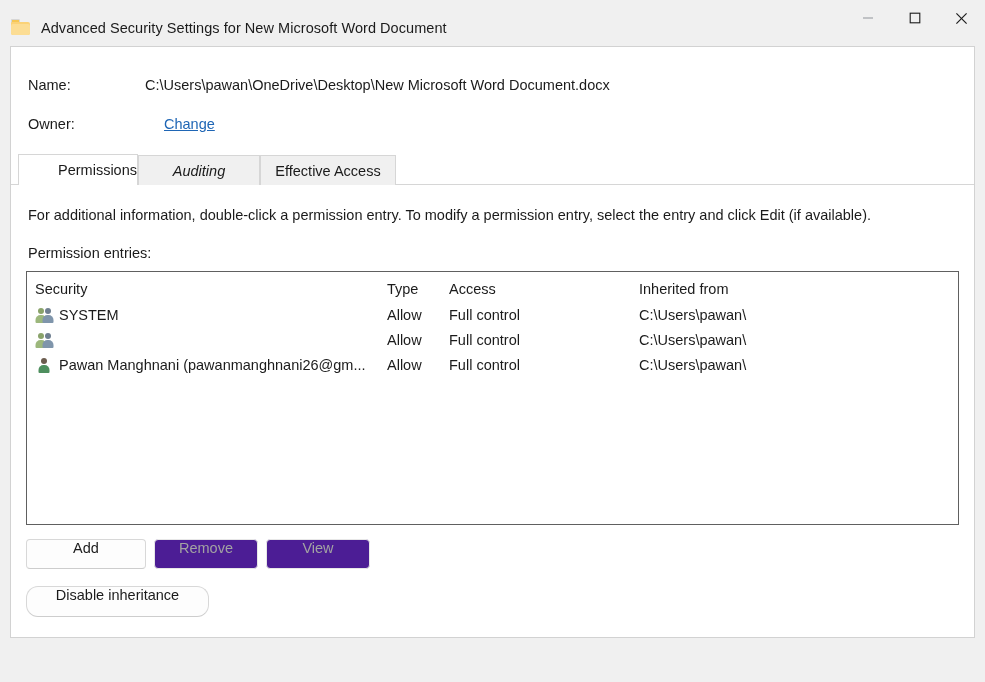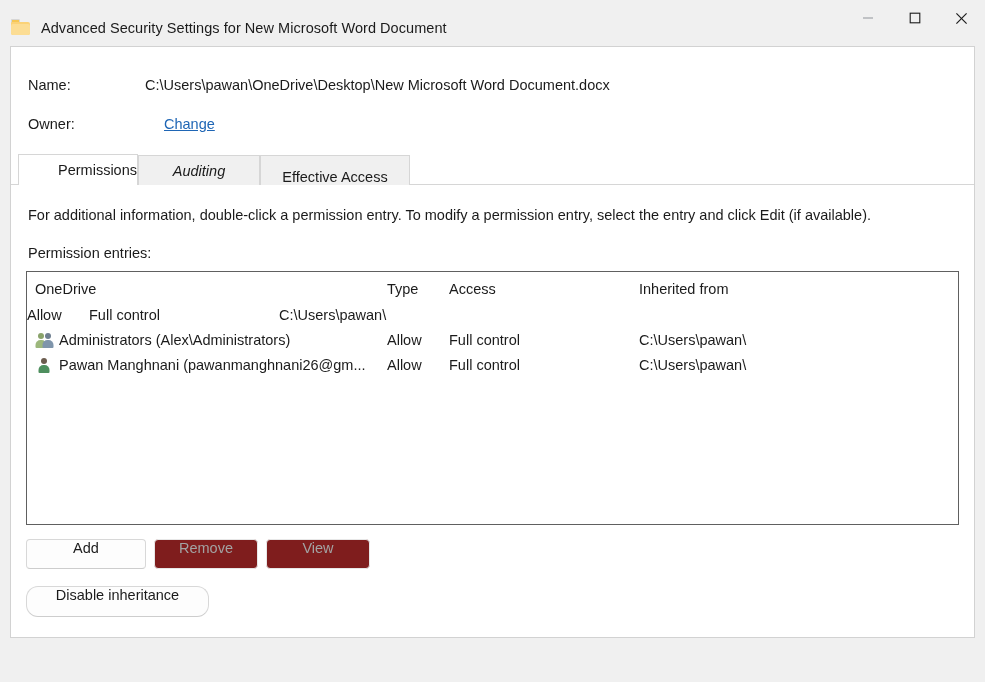--- a/index.html
+++ b/index.html
@@ -139,21 +139,21 @@
     font-size: 14.5px;
     color: #1b1b1b;
     background: #f0f0f0;
     border: 1px solid #d6d6d6;
     border-bottom: none;
     position: relative;
     white-space: nowrap;
   }
   .tab.t0 { width: 120px; margin-left: 7px; }
   .tab.t1 { width: 122px; font-style: italic; }
-  .tab.t2 { width: 150px; align-items: flex-end; }
+  .tab.t2 { width: 136px; }
   .tab.active {
     background: #ffffff;
     z-index: 3;
     height: 31px;
     padding-left: 39px;
   }
   .tab.active::after {
     content: "";
     position: absolute;
     left: 0; right: 0; bottom: -1px;
@@ -253,21 +253,21 @@
     background: #fdfdfd;
     border: 1px solid #d8d8d8;
     border-bottom-color: #cdcdcd;
     border-radius: 4px;
     color: #1b1b1b;
     cursor: default;
     white-space: nowrap;
   }
   .btn.disabled {
     color: #a3a3a3;
-    background: #7f1d1d;
+    background: #4c1d95;
     border-color: #e7e7e7;
   }
   .act-add     { position: absolute; left: 15px;  top: 492px; width: 120px; height: 30px; }
   .act-remove  { position: absolute; left: 143px; top: 492px; width: 104px; height: 30px; }
   .act-view    { position: absolute; left: 255px; top: 492px; width: 104px; height: 30px; }
   .act-inherit { position: absolute; left: 15px;  top: 539px; width: 183px; height: 31px; border-radius: 12px; }
 
   
   .footer {
     position: absolute;
@@ -334,45 +334,57 @@
       </div>
     </div>
 
     <div class="hint">For additional information, double-click a permission entry. To modify a permission entry, select the entry and click Edit (if available).</div>
 
     <div class="entries-label">Permission entries:</div>
 
     <div class="listbox">
 
       <div class="lb-row lb-head">
-        <div class="col-principal">OneDrive</div>
+        <div class="col-principal">Security</div>
         <div class="col-type">Type</div>
         <div class="col-access">Access</div>
         <div class="col-inherited">Inherited from</div>
-      </div>
-
-      <div class="lb-row">
-        <div class="col-type">Allow</div>
-        <div class="col-access">Full control</div>
-        <div class="col-inherited">C:\Users\pawan\</div>
       </div>
 
       <div class="lb-row">
         <div class="col-principal">
           <span class="usr-icon">
             <span class="p back">
                 <span class="head"></span>
                 <span class="torso"></span>
               </span>
             <span class="p front">
                 <span class="head"></span>
                 <span class="torso"></span>
               </span>
           </span>
-          <span class="principal-text">Administrators (Alex\Administrators)</span>
+          <span class="principal-text">SYSTEM</span>
+        </div>
+        <div class="col-type">Allow</div>
+        <div class="col-access">Full control</div>
+        <div class="col-inherited">C:\Users\pawan\</div>
+      </div>
+
+      <div class="lb-row">
+        <div class="col-principal">
+          <span class="usr-icon">
+            <span class="p back">
+                <span class="head"></span>
+                <span class="torso"></span>
+              </span>
+            <span class="p front">
+                <span class="head"></span>
+                <span class="torso"></span>
+              </span>
+          </span>
         </div>
         <div class="col-type">Allow</div>
         <div class="col-access">Full control</div>
         <div class="col-inherited">C:\Users\pawan\</div>
       </div>
 
       <div class="lb-row">
         <div class="col-principal">
           <span class="usr-icon single">
             <span class="p solo">

